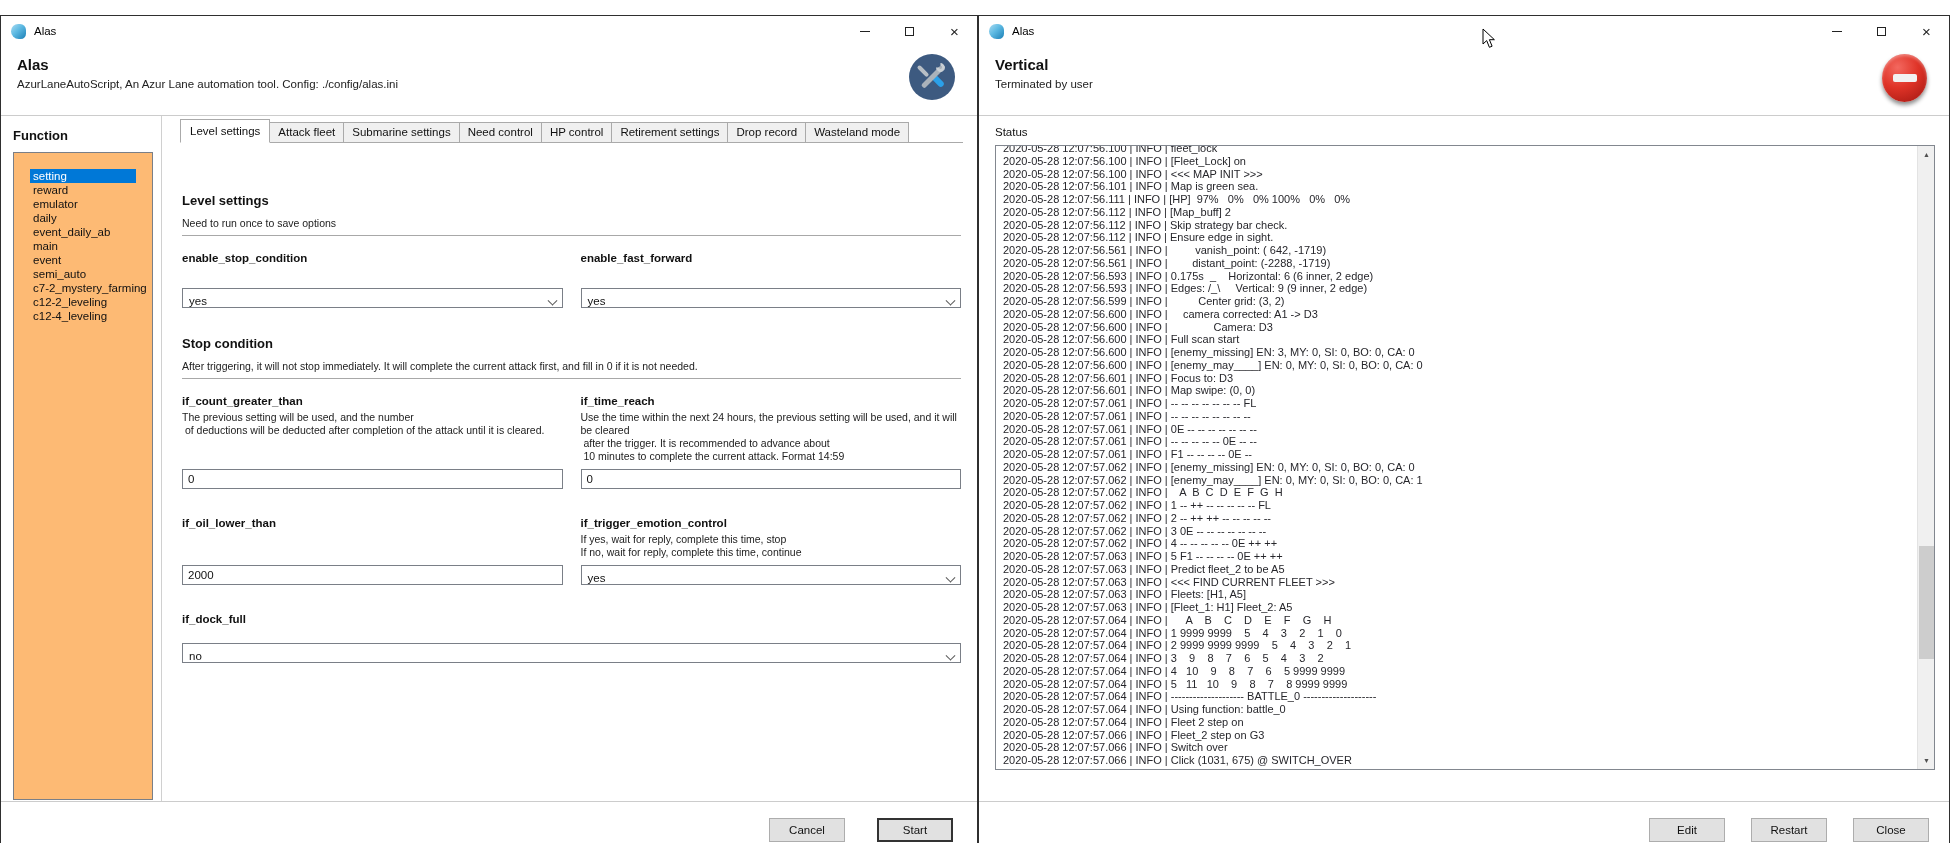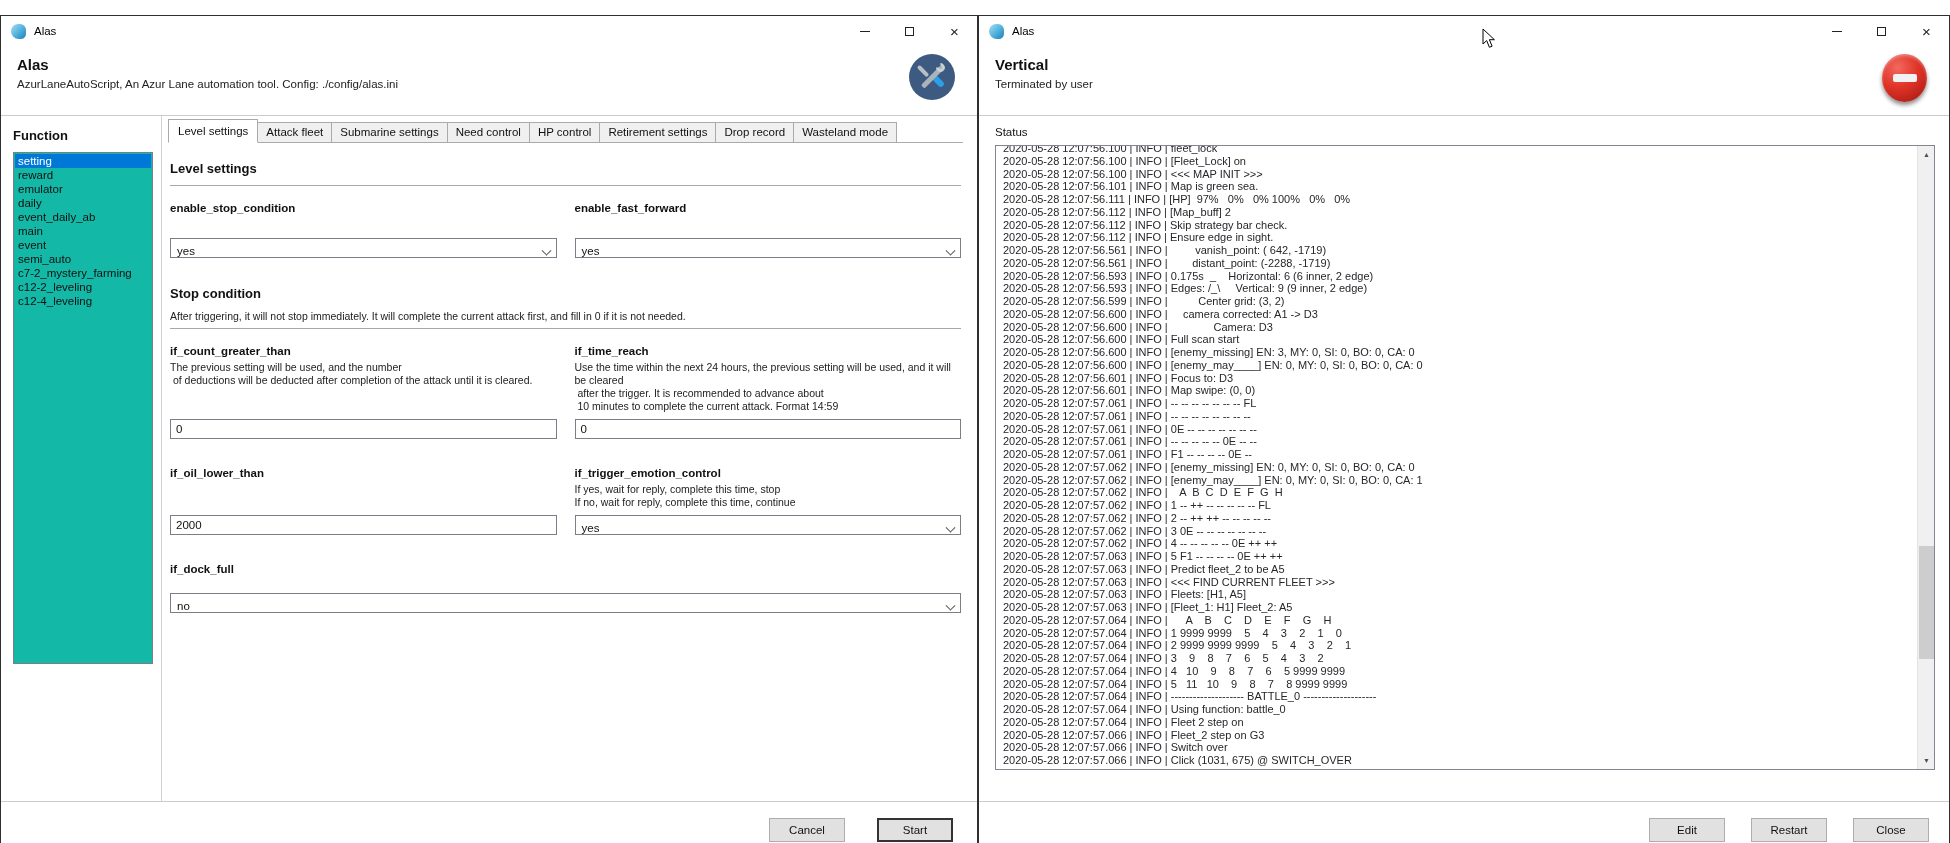--- a/index.html
+++ b/index.html
@@ -33,25 +33,25 @@
 
   .stop-badge { width:45px; height:48px; border-radius:50%; margin:2px 6px 0 0; flex:none; position:relative;
     background:radial-gradient(circle at 35% 28%, #f3685f 0%, #df3327 45%, #9d1510 100%);
     box-shadow:0 3px 4px rgba(0,0,0,.45), inset 0 2px 3px rgba(255,255,255,.35); }
   .stop-badge .bar { position:absolute; left:50%; top:50%; transform:translate(-50%,-50%); width:24px; height:8px; background:#f2f2f2; border-radius:2px; }
 
   
   .body { flex:1; display:flex; min-height:0; }
   .sidebar { width:160px; flex:none; padding:12px 8px 0 12px; }
   .sidebar-title { font-size:13px; font-weight:bold; color:#111; margin-bottom:9px; }
-  .listbox { border:1px solid #7a7f87; height:512px; background:#14b8a6; padding:1px; overflow:hidden; }
+  .listbox { border:1px solid #7a7f87; height:648px; background:#fdba74; padding:16px; overflow:hidden; }
   .lb-item { font-size:11.5px; line-height:14px; padding:0 3px; color:#111; white-space:nowrap; cursor:default; }
   .lb-item.selected { background:#0078d7; color:#fff; }
 
-  .main { flex:1; border-left:1px solid #d0d0d0; display:flex; flex-direction:column; padding:0 14px 0 0; min-width:0; }
+  .main { flex:1; border-left:1px solid #d0d0d0; display:flex; flex-direction:column; padding:0 14px 0 12px; min-width:0;gap:32px; }
   .tab-bar { display:flex; align-items:flex-end; margin:2px 0 0 6px; border-bottom:1px solid #aaaaaa; }
   .tab { font-size:11.5px; color:#111; padding:3px 8px 4px 8px; border:1px solid #aaaaaa; border-bottom:none; background:#f0f0f0; margin-right:-1px; position:relative; cursor:default; white-space:nowrap; }
   .tab.selected { background:#fff; padding:5px 9px; top:1px; border-bottom:1px solid #fff; z-index:2; }
 
   .content { padding:12px 2px 0 8px; }
   .section-title { font-size:13px; font-weight:bold; color:#111; margin:6px 0 9px; }
   .section-desc { font-size:10.5px; color:#222; margin:0 0 6px; white-space:pre-wrap; }
   .rule { border:none; border-top:1px solid #a8a8a8; margin:6px 0 16px; }
 
   .frow { display:grid; grid-template-columns:1fr 1fr; column-gap:18px; margin-bottom:28px; }
@@ -149,20 +149,21 @@
             <div class="tab">Need control</div>
             <div class="tab">HP control</div>
             <div class="tab">Retirement settings</div>
             <div class="tab">Drop record</div>
             <div class="tab">Wasteland mode</div>
           </div>
 
         <div class="content">
 
           <div class="section-title">Level settings</div>
+          <div class="section-desc">Need to run once to save options</div>
           <hr class="rule">
 
           <div class="frow row1">
             <div class="field">
               <div class="field-label">enable_stop_condition</div>
               <div class="control select">
                 <span class="val">yes</span>
                 <span class="chev"></span>
               </div>
             </div>

